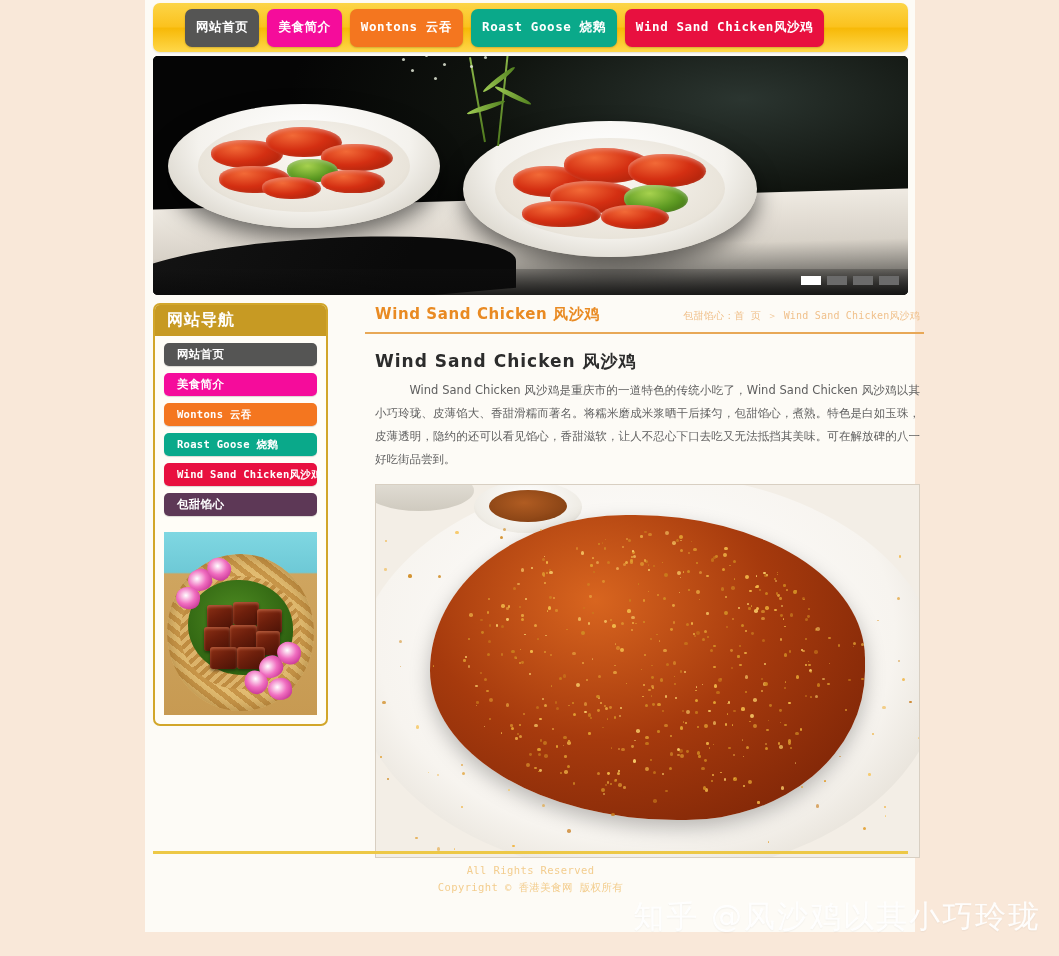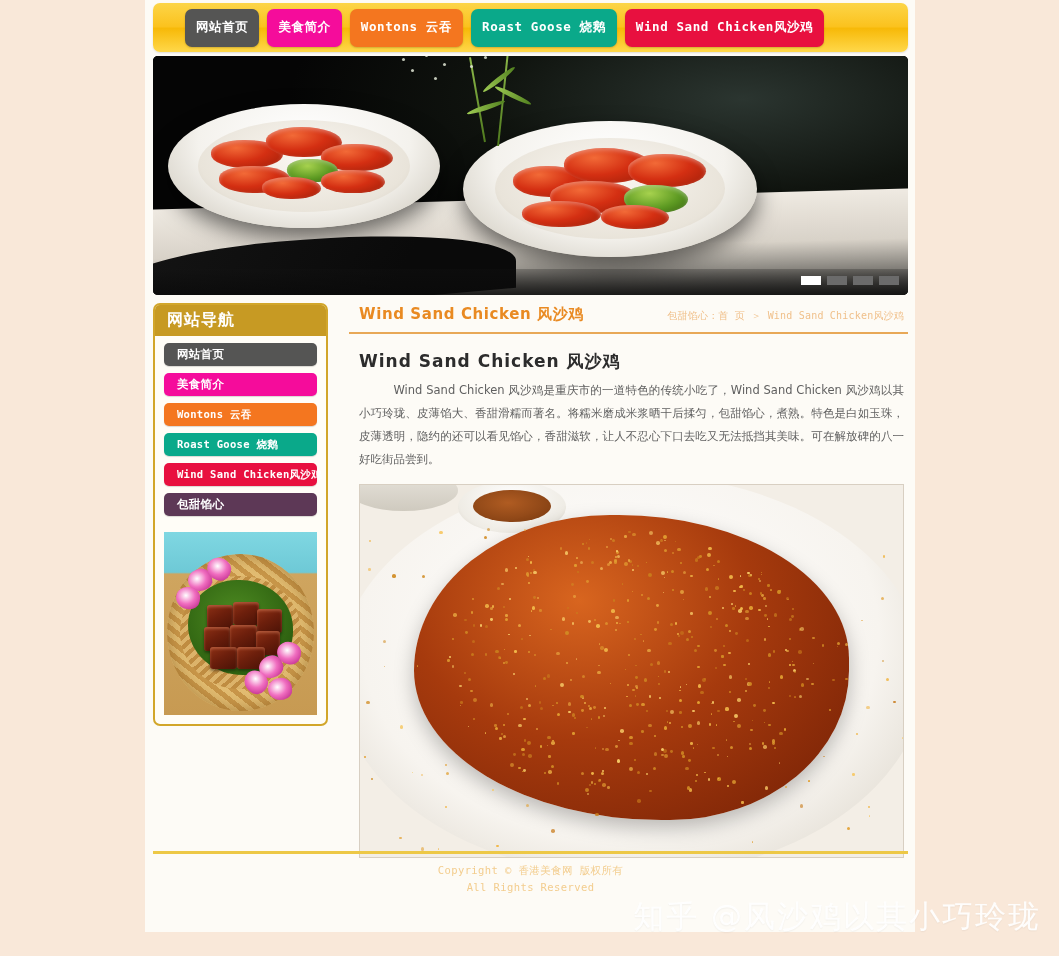--- a/index.html
+++ b/index.html
@@ -216,21 +216,21 @@
     box-shadow:inset 0 2px 3px rgba(255,170,130,.35), 0 2px 3px rgba(0,0,0,.4);
   }
   .orchid {
     position:absolute; width:24px; height:22px;
     border-radius:52% 48% 45% 55%;
     background:radial-gradient(ellipse at 40% 40%, #ffffff 0%, #f06ec0 45%, #b41a80 100%);
   }
 
   
   .content {
-    position:absolute; left:196px; top:0;
+    position:absolute; left:212px; top:0;
     width:559px;
   }
   .content-head {
     display:flex; align-items:baseline; justify-content:space-between;
     padding:2px 4px 8px 10px;
     border-bottom:2px solid #e8a857;
   }
   .content-title {
     font-size:15px; font-weight:700;
     color:#e98a22;
@@ -979,18 +979,18 @@
             <div class="crumb" style="left: 26.2504%; top: 47.5466%; width: 2.38312px; height: 2.38312px; background: rgb(226, 160, 50); opacity: 0.87;"></div>
             <div class="crumb" style="left: 43.0464%; top: 80.1334%; width: 1.93414px; height: 1.93414px; background: rgb(209, 140, 36); opacity: 0.87;"></div>
             <div class="crumb" style="left: 47.2265%; top: 17.5685%; width: 1.20514px; height: 1.20514px; background: rgb(246, 200, 102); opacity: 0.93;"></div>
           </div>
       </div>
     </section>
   </div>
 
   <div class="footer-rule"></div>
   <div class="footer">
+    <div>All Rights Reserved</div>
     <div>Copyright © 香港美食网 版权所有</div>
-    <div>All Rights Reserved</div>
   </div>
 </div>
 
 <div class="watermark">知乎 @风沙鸡以其小巧玲珑</div>
 
 </body></html>

